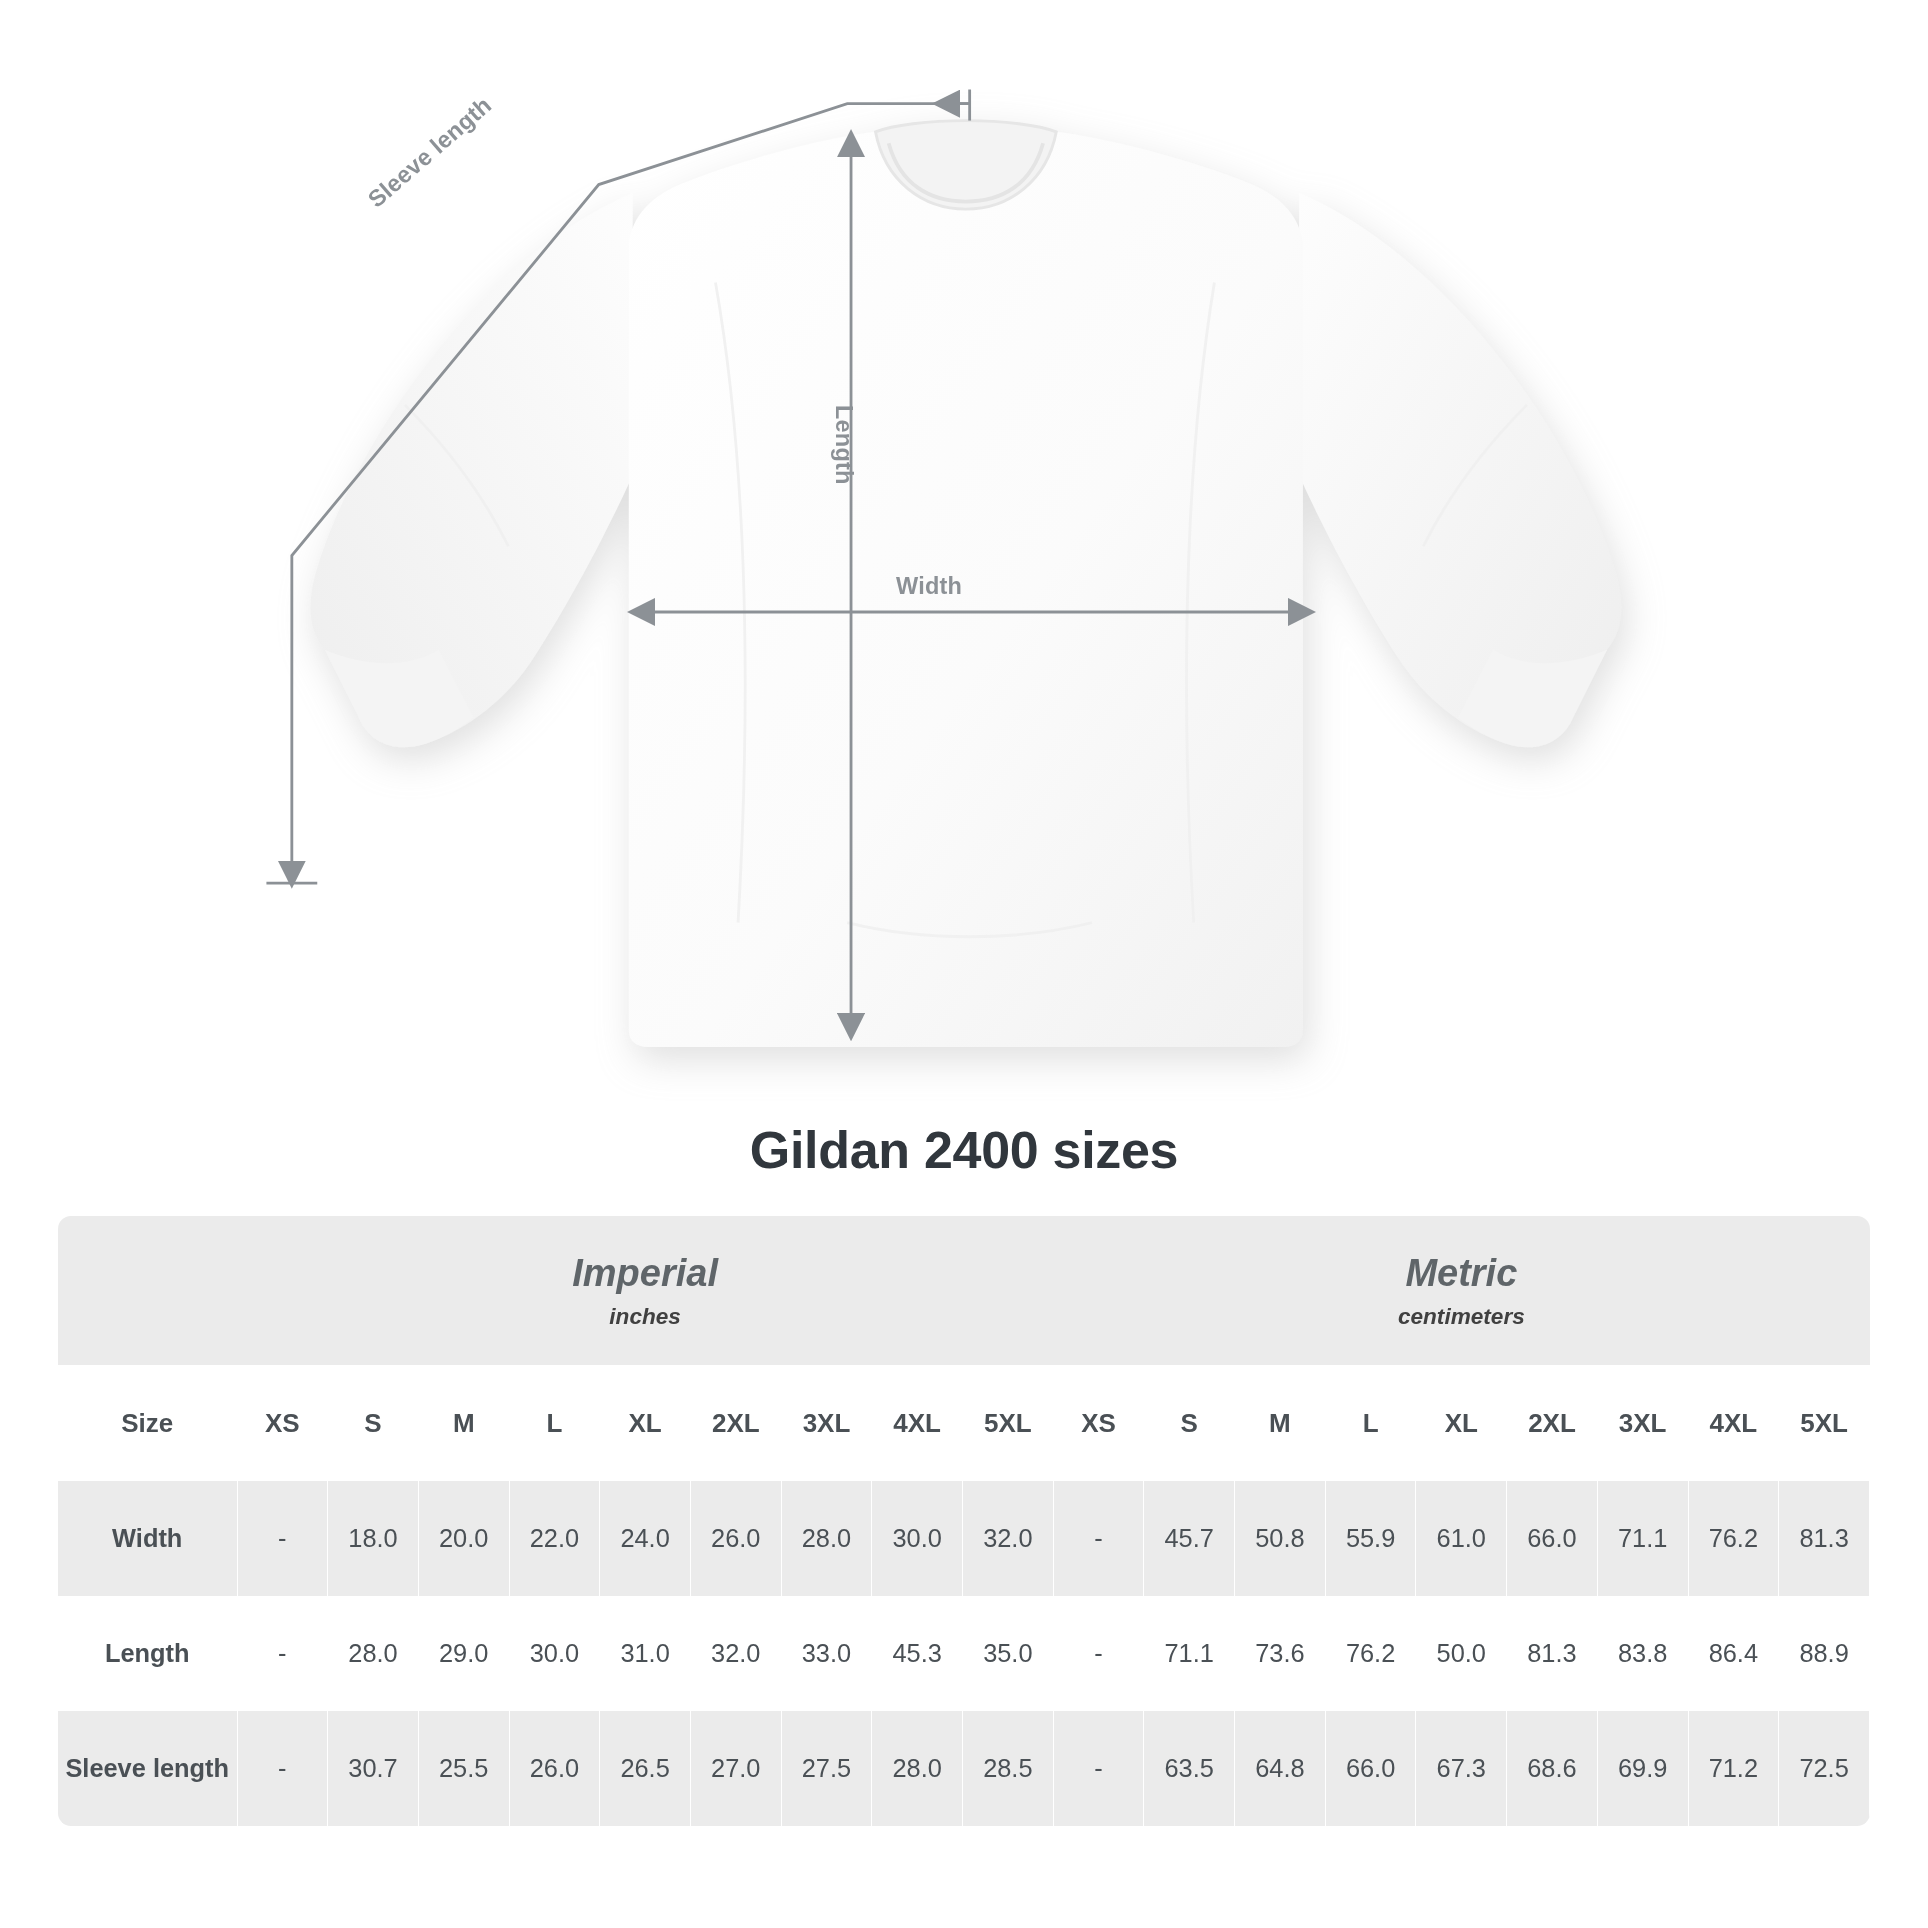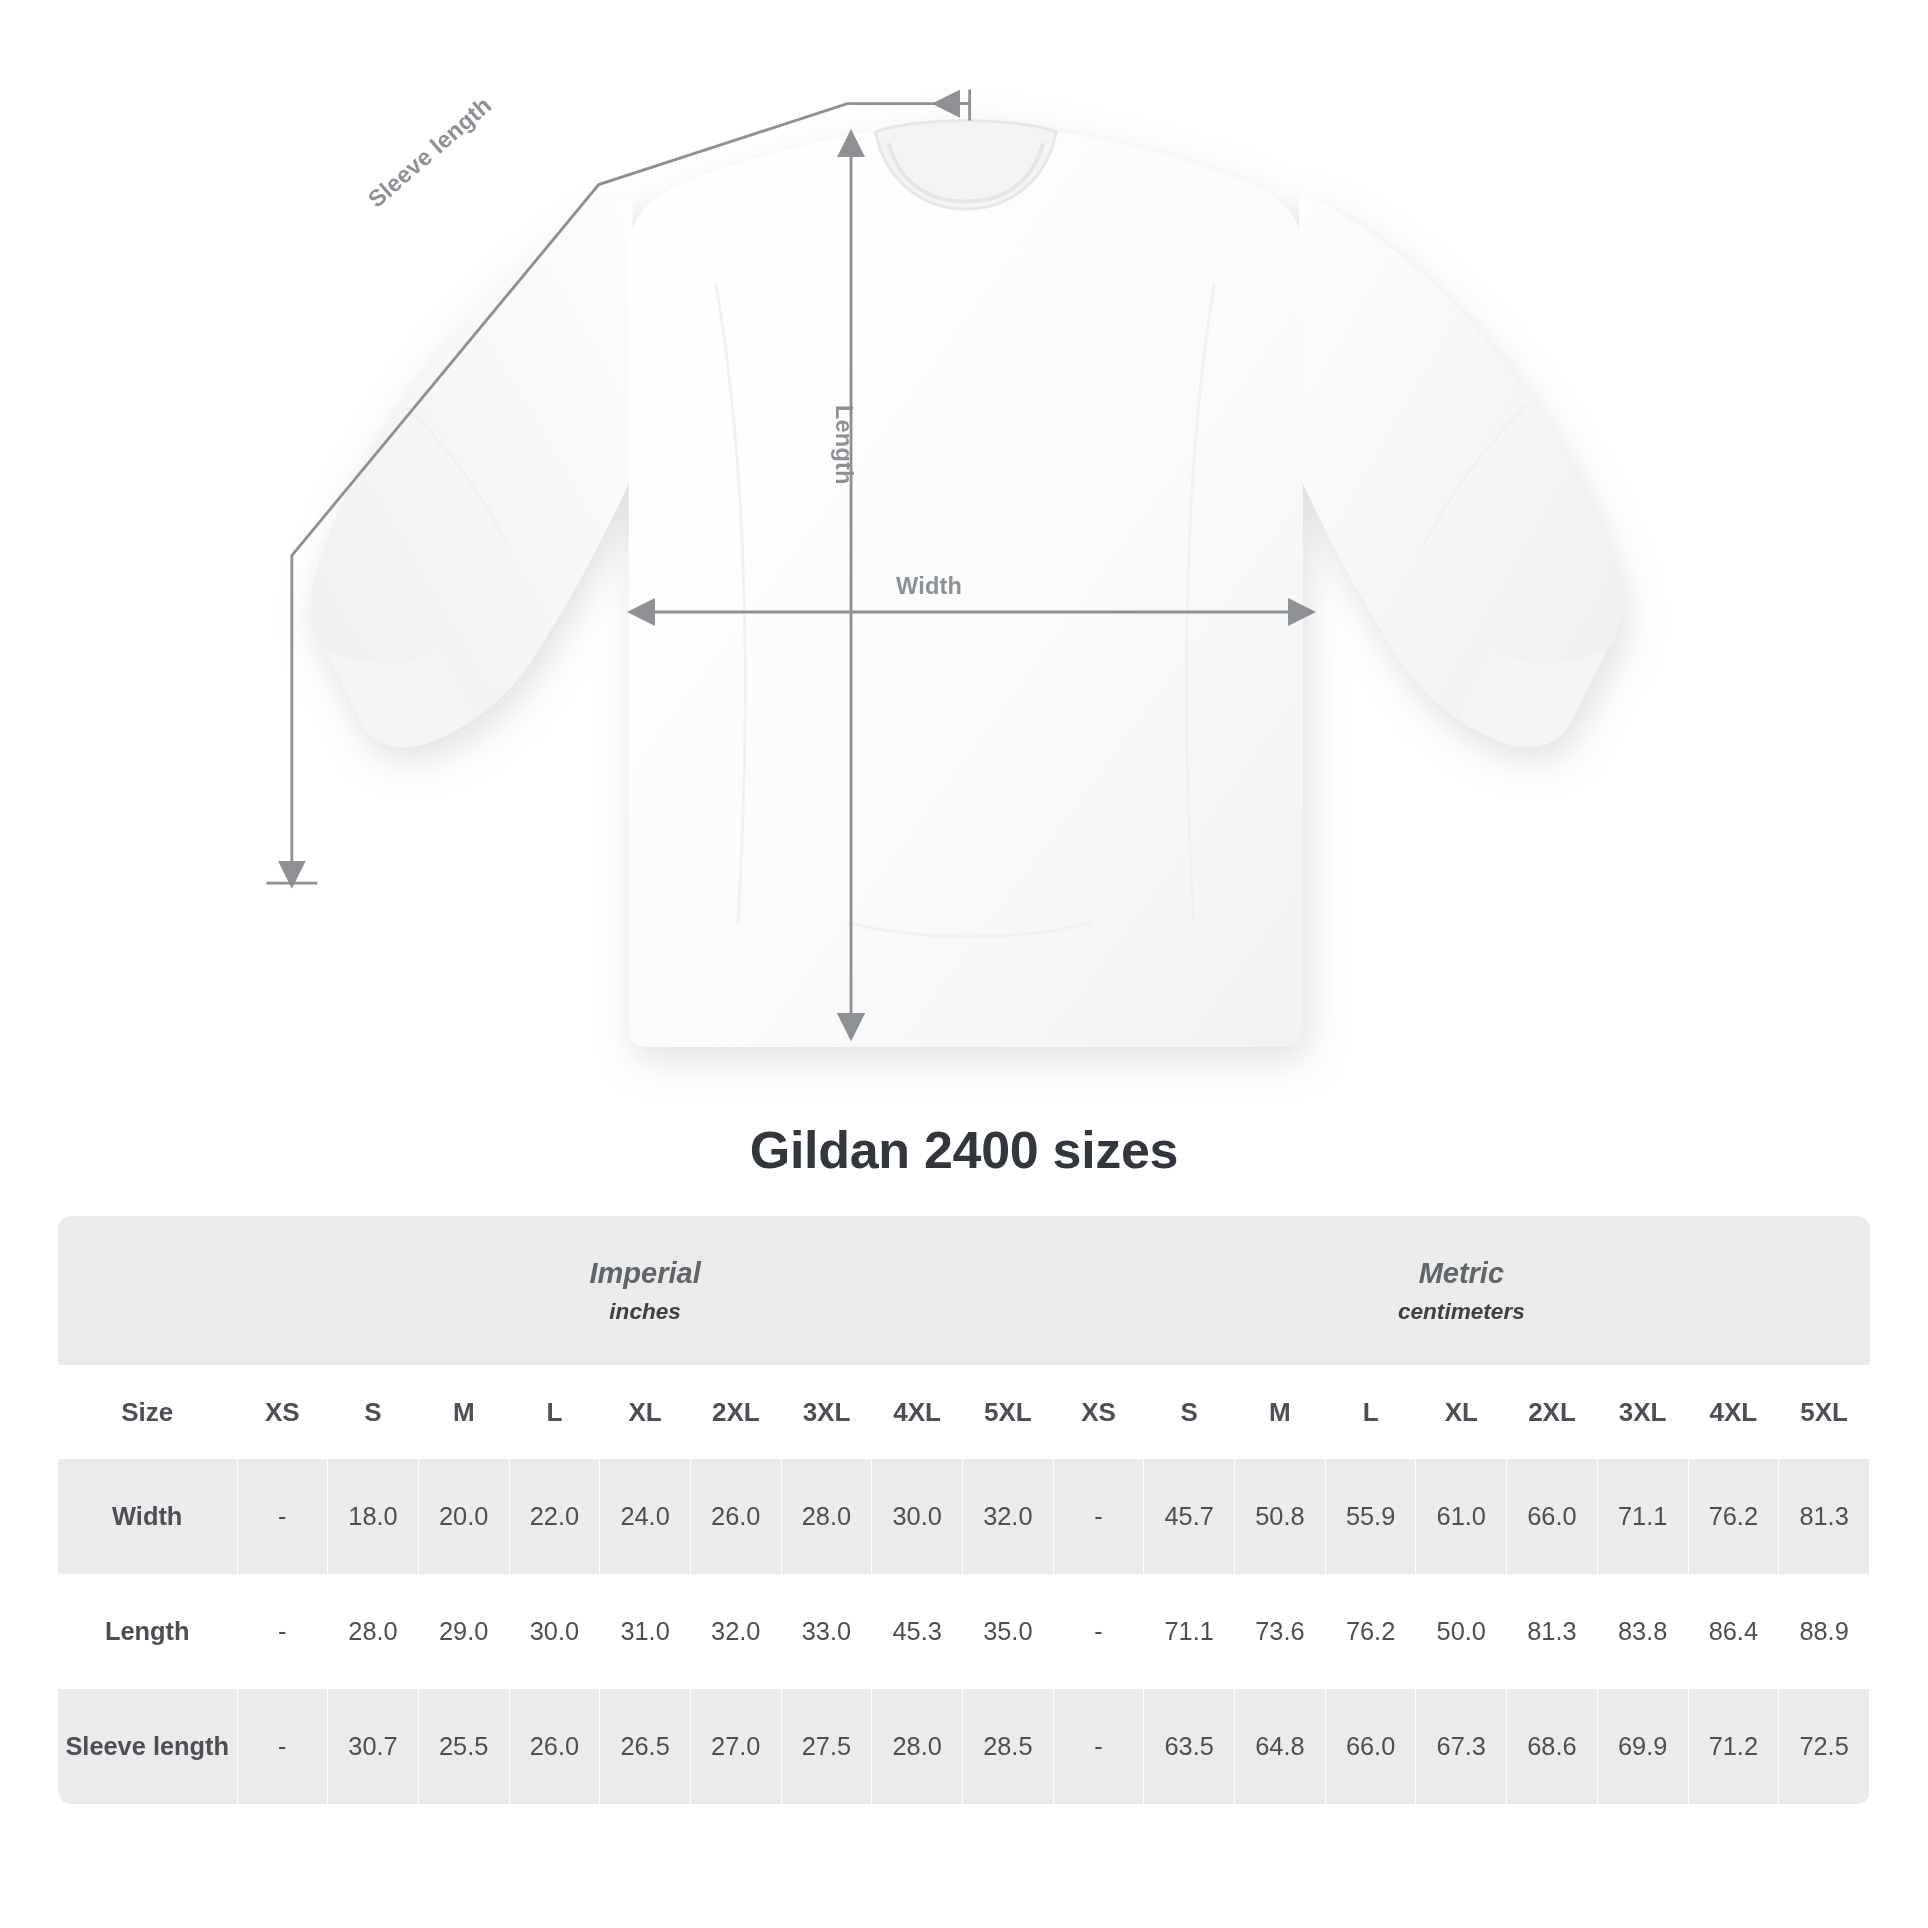--- a/index.html
+++ b/index.html
@@ -97,39 +97,39 @@
     padding: 0;
     height: 115px;
     border-right: 0.9px solid #ffffff;
   }
   tr.unit-row th {
     background: #ebebeb;
     height: 149px;
     border-right: none;
   }
   .unit-name {
-    font-size: 29px;
+    font-size: 38px;
     font-weight: bold;
     font-style: italic;
     color: #5f6569;
     display: block;
   }
   .unit-sub {
     font-size: 22.6px;
     font-style: italic;
     color: #404040;
     display: block;
     margin-top: 9.4px;
   }
   tr.head-row th {
     background: #ffffff;
     font-size: 26px;
     font-weight: bold;
     color: #4a5055;
-    height: 94px;
+    height: 116px;
   }
   tr.body-row td {
     background: #ffffff;
   }
   tr.body-row.alt td {
     background: #ebebeb;
   }
   td.rowhead, th.rowhead {
     font-weight: bold;
     font-size: 26px;

